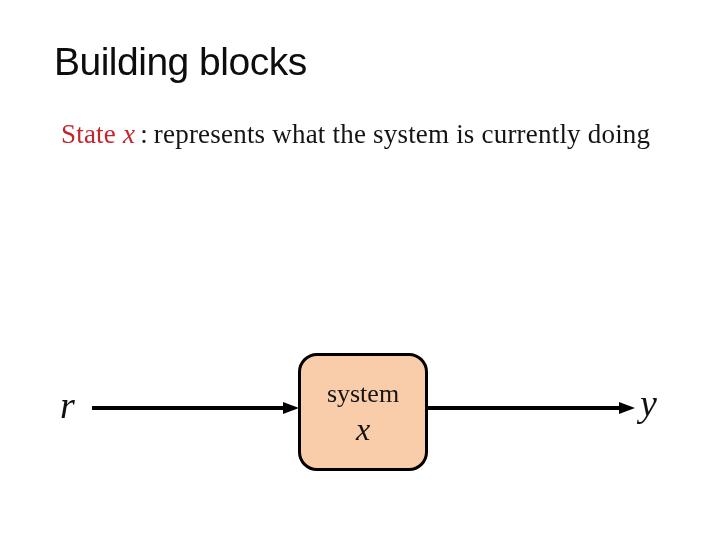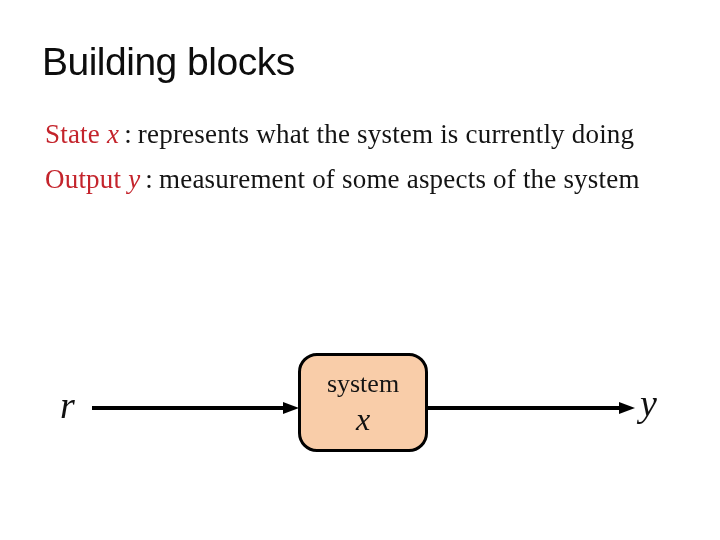--- a/index.html
+++ b/index.html
@@ -12,21 +12,21 @@
     width: 720px;
     height: 540px;
     background: #ffffff;
     overflow: hidden;
     font-family: "Liberation Serif", serif;
   }
 
   
   .title {
     position: absolute;
-    left: 42px;
+    left: 54px;
     top: 38px;
     margin: 0;
     font-family: "Liberation Sans", sans-serif;
     font-weight: 400;
     font-size: 39px;
     line-height: 48px;
     letter-spacing: -0.5px;
     color: #0d0d0d;
     white-space: nowrap;
   }
@@ -38,20 +38,21 @@
     top: 112px;
     width: 670px;
   }
   .def-line {
     height: 45px;
     line-height: 45px;
     font-size: 27px;
     letter-spacing: 0.2px;
     color: #141414;
     white-space: nowrap;
+    margin-left: 16px;
   }
   .def-term {
     color: #c4242c;
   }
   .math-var {
     font-style: italic;
     font-family: "Liberation Serif", serif;
   }
   .def-colon {
     color: #141414;
@@ -82,21 +83,21 @@
     height: 20px;
   }
   .arrow-in  { left: 92px;  width: 207px; }
   .arrow-out { left: 427px; width: 208px; }
 
   .system-block {
     position: absolute;
     left: 298px;
     top: 13px;
     width: 130px;
-    height: 99px;
+    height: 118px;
     box-sizing: border-box;
     background: #f9cda9;
     border: 3px solid #000000;
     border-radius: 19px;
     display: flex;
     flex-direction: column;
     align-items: center;
     justify-content: center;
     gap: 5px;
   }
@@ -118,23 +119,20 @@
 <div class="slide">
 
   <h1 class="title">Building blocks</h1>
 
   <div class="definitions">
 
     <div class="def-line">
       <span class="def-term"><span>State</span> <span class="math-var">x</span></span><span class="def-colon">:</span><span class="def-desc">represents what the system is currently doing</span>
     </div>
 
-    <div class="def-line">
-      <span class="def-term"><span>Output</span> <span class="math-var">y</span></span><span class="def-colon">:</span><span class="def-desc">measurement of some aspects of the system</span>
-    </div>
 
 
   </div>
 
   <div class="diagram">
 
     <span class="signal-label label-r">r</span>
 
     <svg class="arrow-svg arrow-in" viewBox="0 0 207 20" xmlns="http://www.w3.org/2000/svg">
       <line x1="0" y1="10" x2="193" y2="10" stroke="#000000" stroke-width="4"></line>

